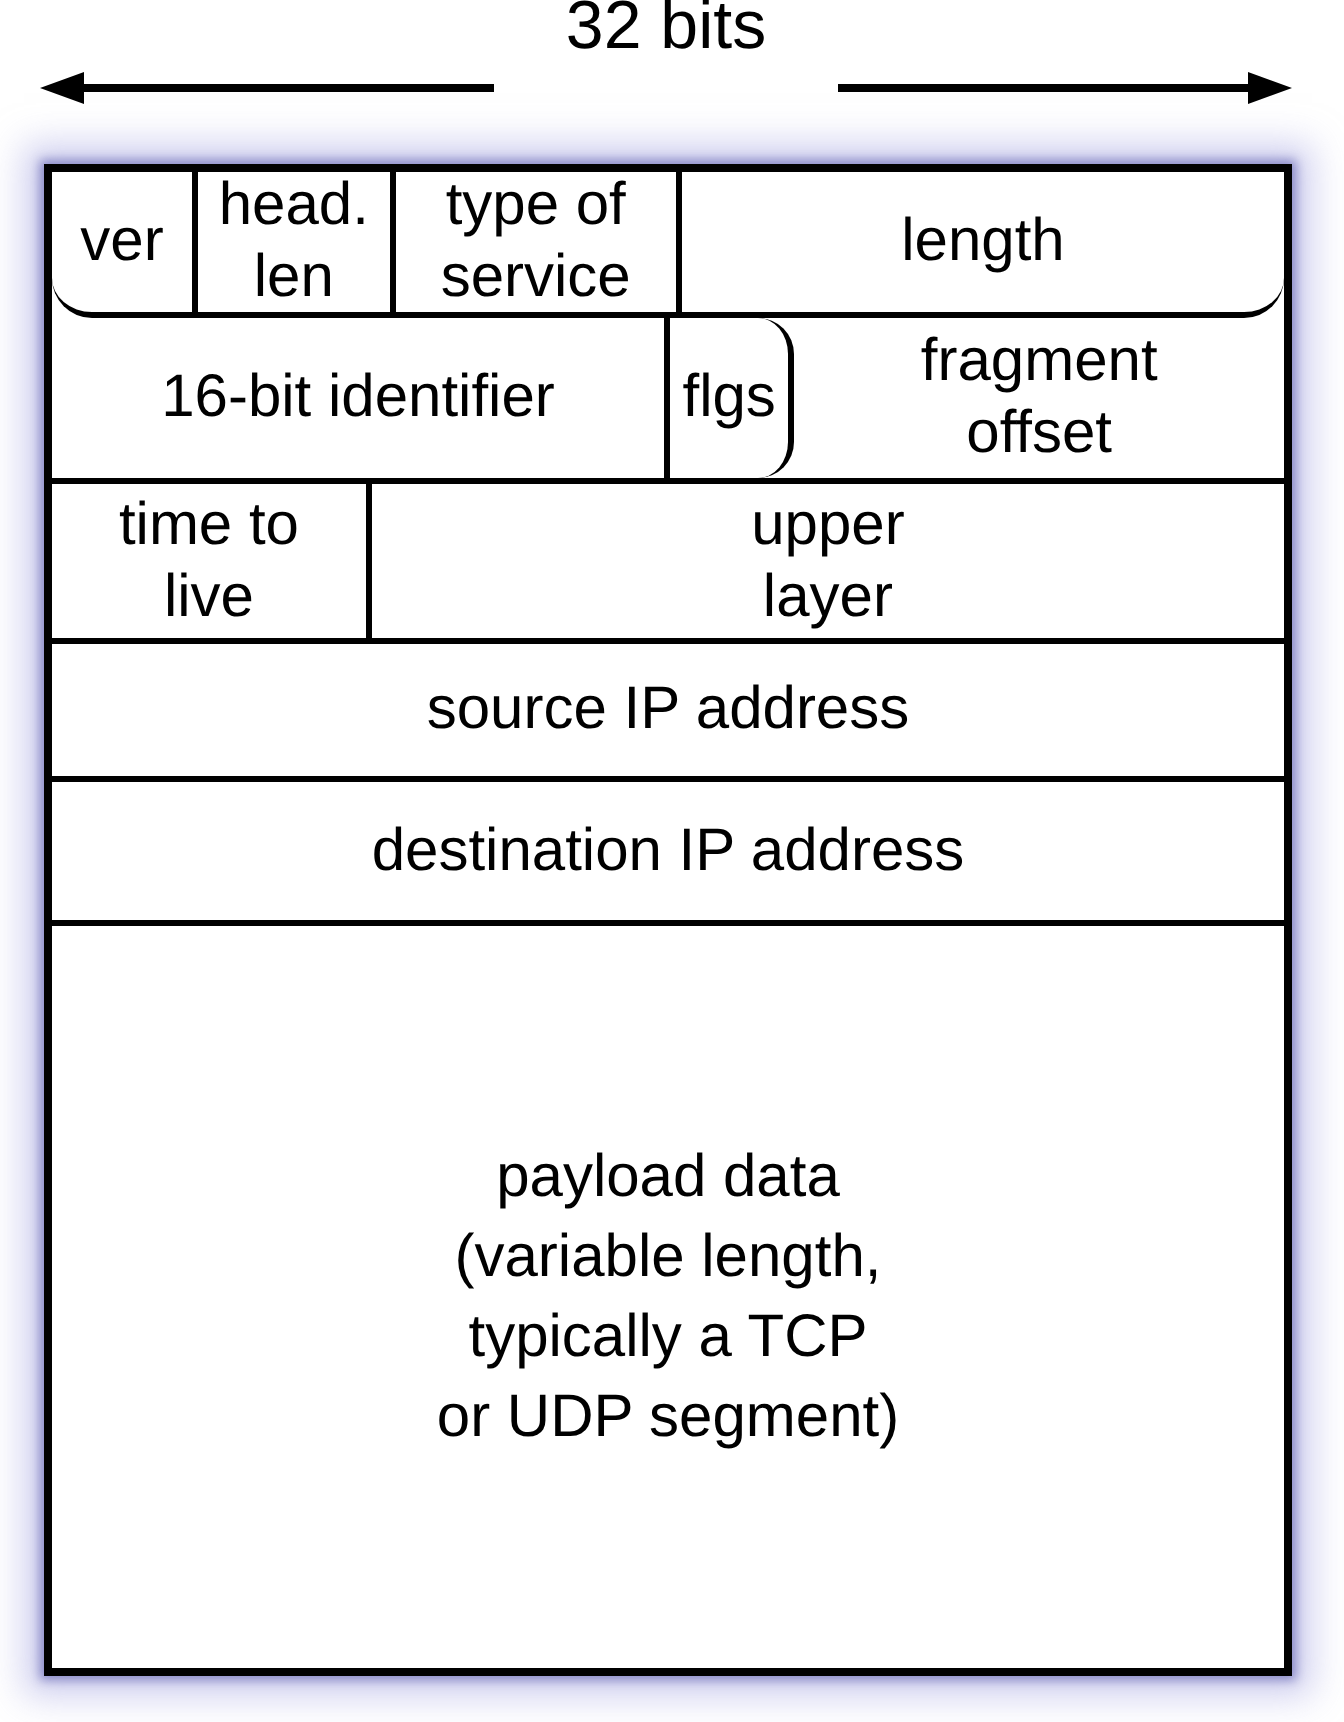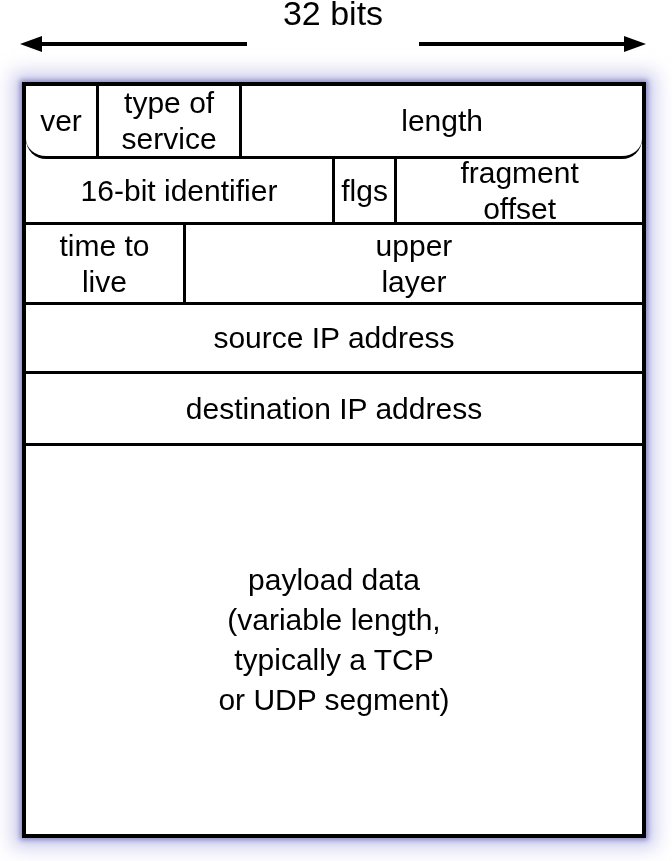--- a/index.html
+++ b/index.html
@@ -69,33 +69,33 @@
     justify-content: center;
     text-align: center;
     white-space: pre-line;
     font-size: 30px;
     line-height: 36px;
     border-right: 3px solid #000;
   }
   .cell:last-child { border-right: none; flex: 1; }
 
   .r1 { height: 73px; border-radius: 20px; }
-  .r2 { height: 66px; }
+  .r2 { height: 83px; }
   .r3 { height: 80px; }
   .r4 { height: 69px; }
   .r5 { height: 72px; }
   .r6 { height: 70px; }
 
   
   .w-ver  { flex: 0 0 11.86%; }
   .w-hlen { flex: 0 0 16.03%; }
   .w-tos  { flex: 0 0 23.24%; }
   
   .w-ident { flex: 0 0 50.16%; }
-  .w-flgs  { flex: 0 0 10.10%; }
+  .w-flgs  { flex: 0 0 10.10%; border-radius: 18px; }
   
   .w-ttl   { flex: 0 0 25.96%; }
   .w-upper { flex: 0 0 24.20%; }
 
   .payload { line-height: 40px; }
 </style>
 </head>
 <body>
 
 <div class="annotation">
@@ -107,20 +107,22 @@
   <div class="arrow">
     <span class="shaft"></span>
     <span class="head-right"></span>
   </div>
 </div>
 
 <div class="datagram">
 
   <div class="row r1">
     <div class="cell w-ver">ver</div>
+    <div class="cell w-hlen">head.
+len</div>
     <div class="cell w-tos">type of
 service</div>
     <div class="cell">length</div>
   </div>
 
   <div class="row r2">
     <div class="cell w-ident">16-bit identifier</div>
     <div class="cell w-flgs">flgs</div>
     <div class="cell">fragment
 offset</div>

